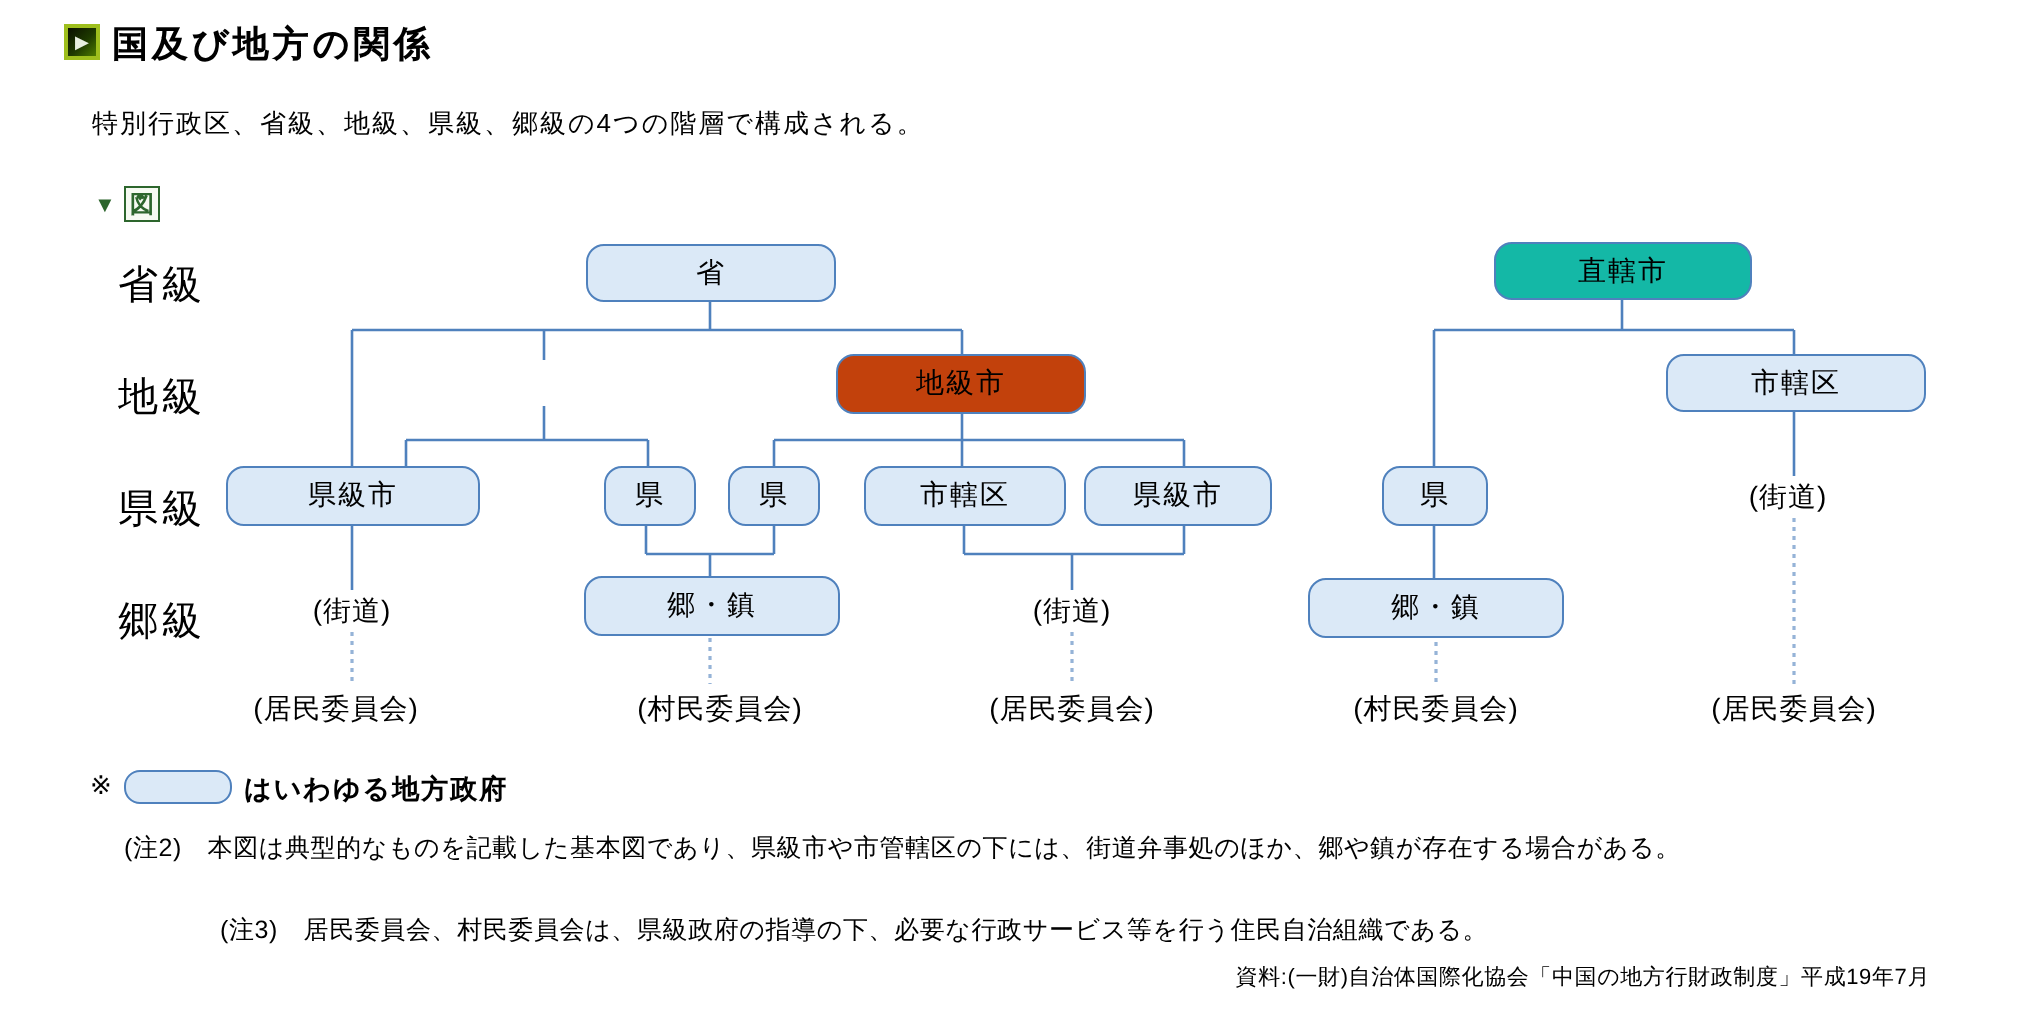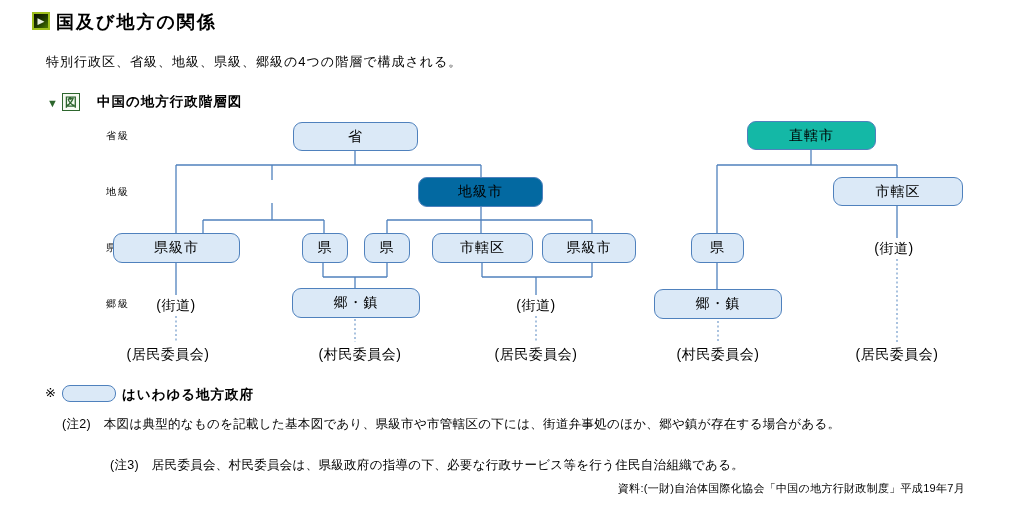--- a/index.html
+++ b/index.html
@@ -36,21 +36,21 @@
   #diagram-layer{position:absolute;left:0;top:0;width:1017px;height:509px;}
   #connector-svg{position:absolute;left:0;top:0;pointer-events:none;}
   .node{
     position:absolute;
     border:1.5px solid #4f81bd;border-radius:9px;
     background:#dbe9f7;
     font-size:14px;letter-spacing:1px;color:#000;
     display:flex;align-items:center;justify-content:center;
     box-sizing:border-box;
   }
-  .rowlabel{position:absolute;font-size:10px;letter-spacing:2px;color:#000;margin-left:47px;}
+  .rowlabel{position:absolute;font-size:20px;letter-spacing:2px;color:#000;}
   .dtext{position:absolute;width:220px;text-align:center;font-size:14px;letter-spacing:0.5px;color:#000;}
 
   
   .legend-mark{position:absolute;left:45px;top:385px;font-size:13px;}
   .legend-box{
     position:absolute;left:62px;top:385px;width:54px;height:17px;
     border:1.5px solid #4f81bd;border-radius:8px;background:#dbe9f7;box-sizing:border-box;
   }
   .legend-text{position:absolute;left:122px;top:386px;font-size:13.5px;font-weight:bold;letter-spacing:1px;}
 
@@ -63,21 +63,20 @@
 <body>
 
 <div id="page">
 
   <div class="hd-icon">▶</div>
   <div class="hd-title">国及び地方の関係</div>
   <div class="intro">特別行政区、省級、地級、県級、郷級の4つの階層で構成される。</div>
 
   <div class="fig-tri">▼</div>
   <div class="fig-badge">図</div>
-  <div class="fig-title">中国の地方行政階層図</div>
 
   <div id="diagram-layer">
       <svg width="1017" height="509" id="connector-svg">
         <path d="M355 151 V165" fill="none" stroke="#4f81bd" stroke-width="1.3"></path>
         <path d="M176 165 H481" fill="none" stroke="#4f81bd" stroke-width="1.3"></path>
         <path d="M176 165 V233" fill="none" stroke="#4f81bd" stroke-width="1.3"></path>
         <path d="M272 165 V180" fill="none" stroke="#4f81bd" stroke-width="1.3"></path>
         <path d="M481 165 V177" fill="none" stroke="#4f81bd" stroke-width="1.3"></path>
         <path d="M272 203 V220" fill="none" stroke="#4f81bd" stroke-width="1.3"></path>
         <path d="M203 220 H324" fill="none" stroke="#4f81bd" stroke-width="1.3"></path>
@@ -107,21 +106,21 @@
         <path d="M536 316 V342" fill="none" stroke="#95b3d7" stroke-width="1.6" stroke-dasharray="2 2.5"></path>
         <path d="M718 321 V342" fill="none" stroke="#95b3d7" stroke-width="1.6" stroke-dasharray="2 2.5"></path>
         <path d="M897 259 V342" fill="none" stroke="#95b3d7" stroke-width="1.6" stroke-dasharray="2 2.5"></path>
       </svg>
       <div class="rowlabel" style="left: 59px; top: 129px;">省級</div>
       <div class="rowlabel" style="left: 59px; top: 185px;">地級</div>
       <div class="rowlabel" style="left: 59px; top: 241px;">県級</div>
       <div class="rowlabel" style="left: 59px; top: 297px;">郷級</div>
       <div class="node" style="left: 293px; top: 122px; width: 125px; height: 29px; background: rgb(219, 233, 247); border-color: rgb(79, 129, 189);">省</div>
       <div class="node" style="left: 747px; top: 121px; width: 129px; height: 29px; background: #14b8a6; border-color: rgb(79, 129, 189);">直轄市</div>
-      <div class="node" style="left: 418px; top: 177px; width: 125px; height: 30px; background: #0369a1; border-color: rgb(79, 129, 189);">地級市</div>
+      <div class="node" style="left: 418px; top: 177px; width: 125px; height: 30px; background: #c2410c; border-color: rgb(79, 129, 189);">地級市</div>
       <div class="node" style="left: 833px; top: 177px; width: 130px; height: 29px; background: rgb(219, 233, 247); border-color: rgb(79, 129, 189);">市轄区</div>
       <div class="node" style="left: 113px; top: 233px; width: 127px; height: 30px; background: rgb(219, 233, 247); border-color: rgb(79, 129, 189);">県級市</div>
       <div class="node" style="left: 302px; top: 233px; width: 46px; height: 30px; background: rgb(219, 233, 247); border-color: rgb(79, 129, 189);">県</div>
       <div class="node" style="left: 364px; top: 233px; width: 46px; height: 30px; background: rgb(219, 233, 247); border-color: rgb(79, 129, 189);">県</div>
       <div class="node" style="left: 432px; top: 233px; width: 101px; height: 30px; background: rgb(219, 233, 247); border-color: rgb(79, 129, 189);">市轄区</div>
       <div class="node" style="left: 542px; top: 233px; width: 94px; height: 30px; background: rgb(219, 233, 247); border-color: rgb(79, 129, 189);">県級市</div>
       <div class="node" style="left: 691px; top: 233px; width: 53px; height: 30px; background: rgb(219, 233, 247); border-color: rgb(79, 129, 189);">県</div>
       <div class="node" style="left: 292px; top: 288px; width: 128px; height: 30px; background: rgb(219, 233, 247); border-color: rgb(79, 129, 189);">郷・鎮</div>
       <div class="node" style="left: 654px; top: 289px; width: 128px; height: 30px; background: rgb(219, 233, 247); border-color: rgb(79, 129, 189);">郷・鎮</div>
       <div class="dtext" style="left: 66px; top: 297px;">(街道)</div>

